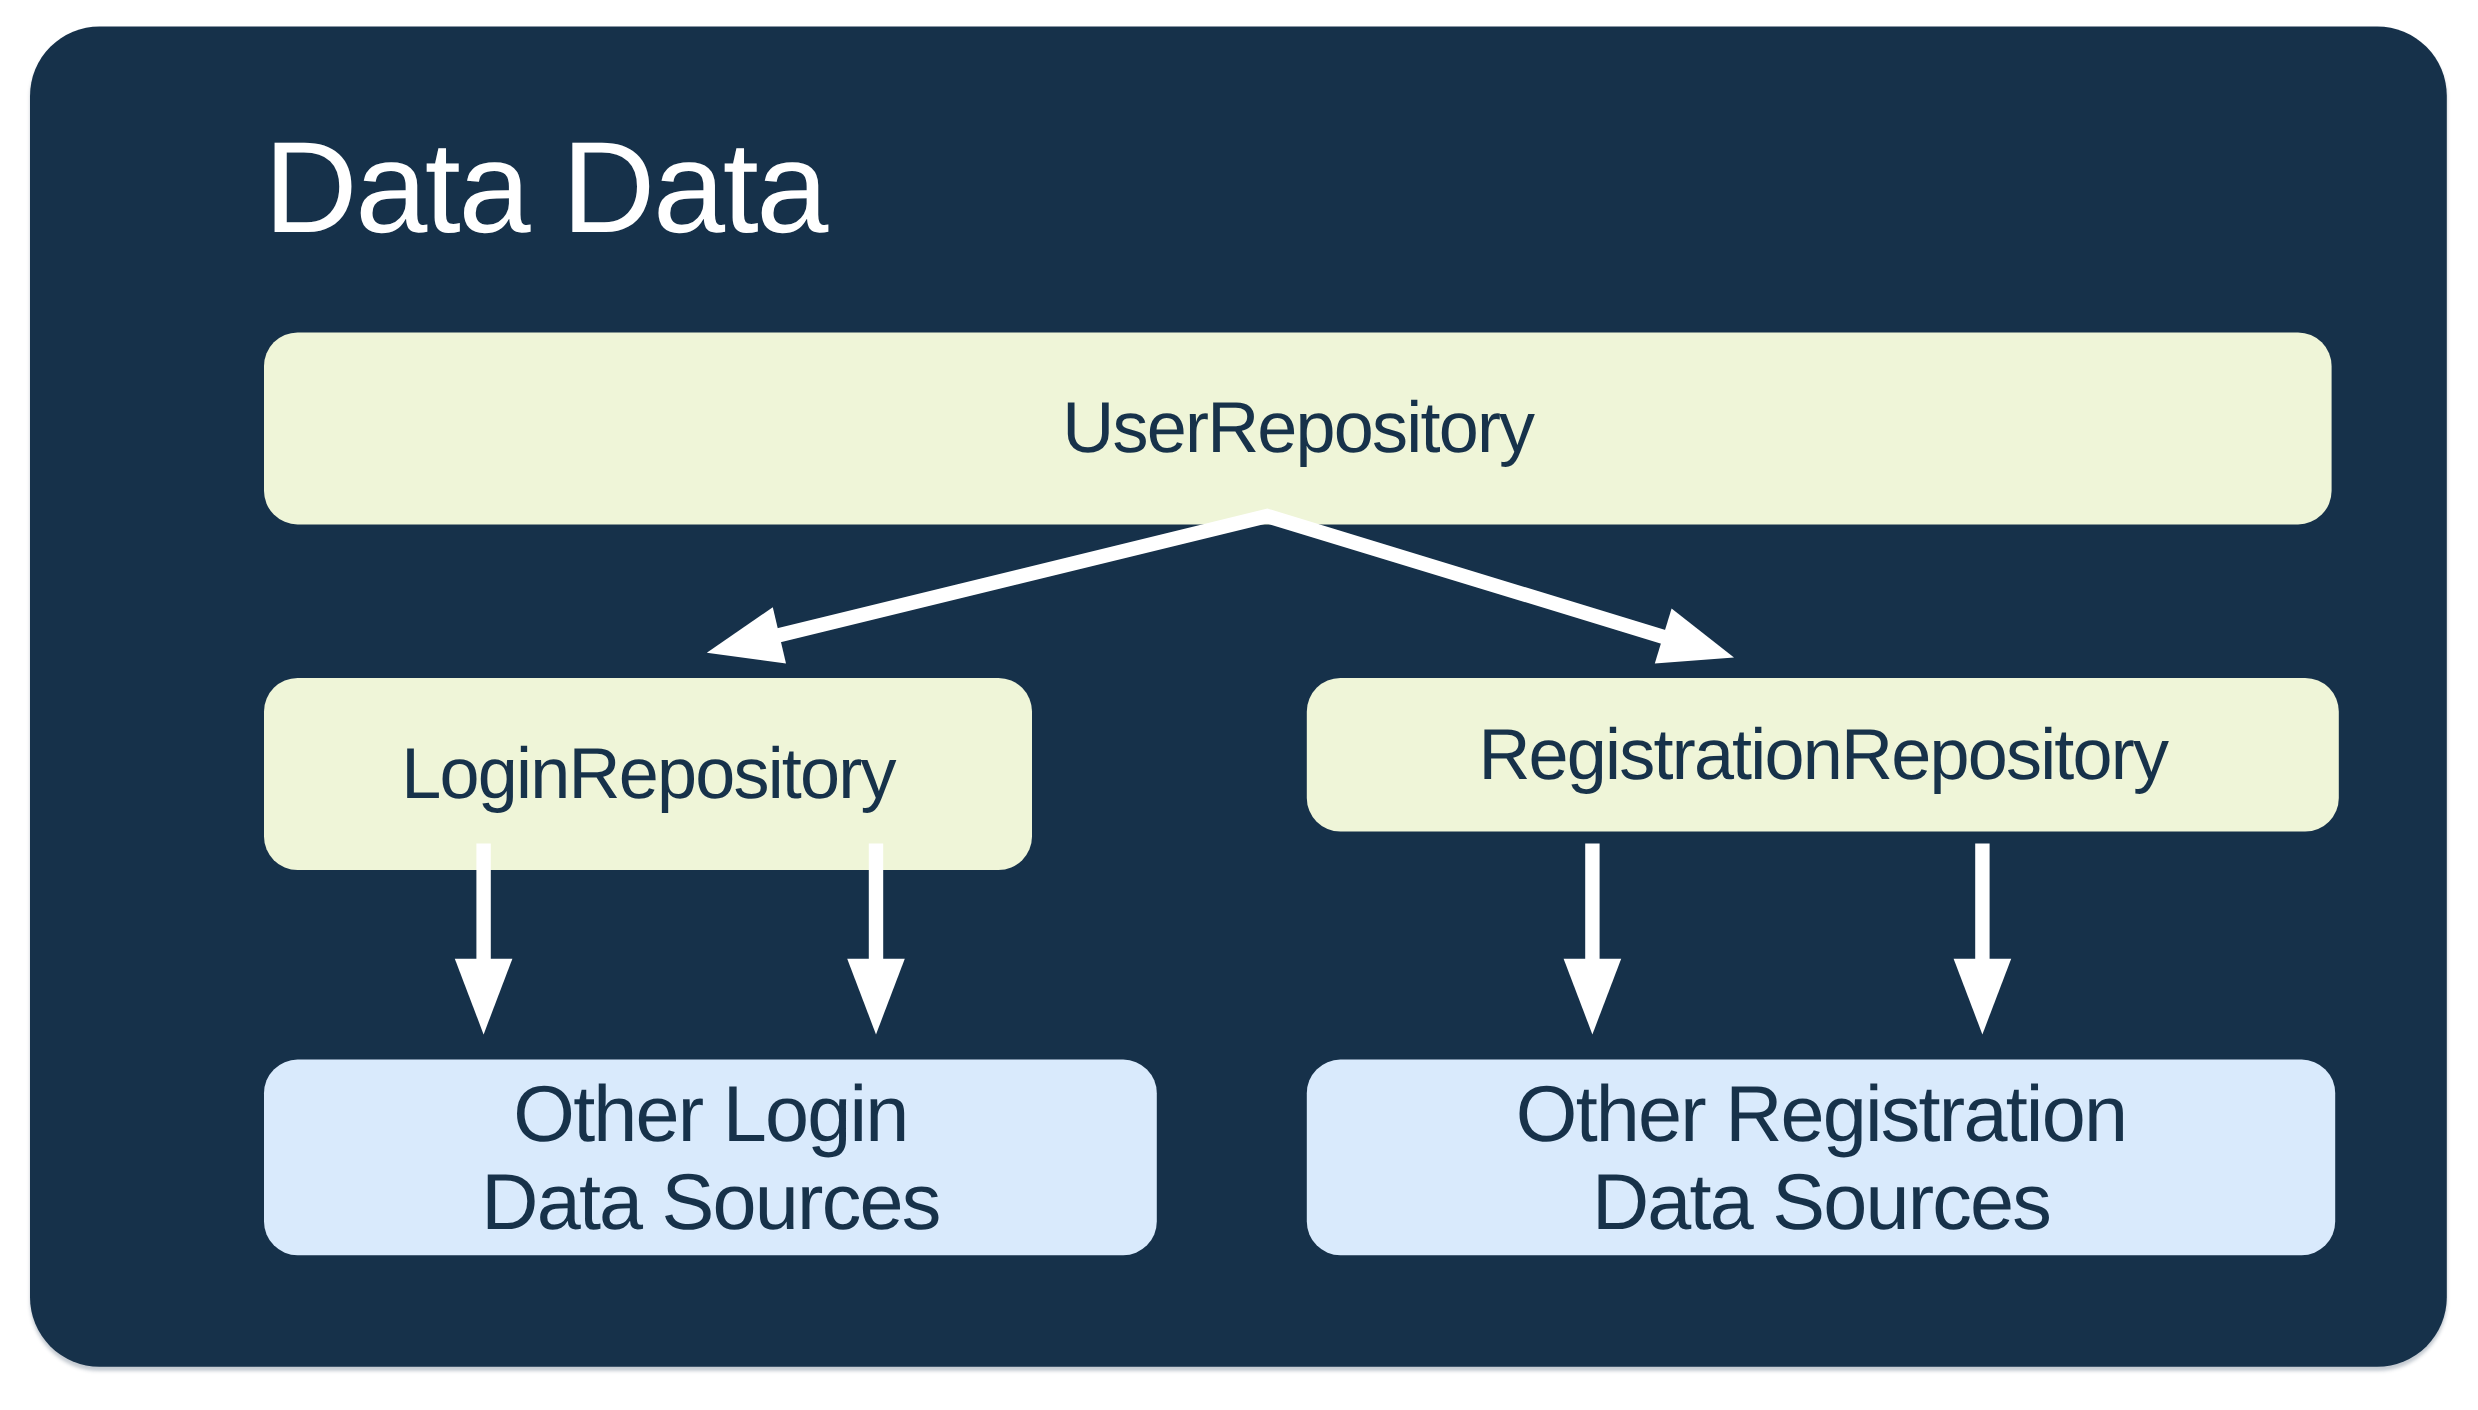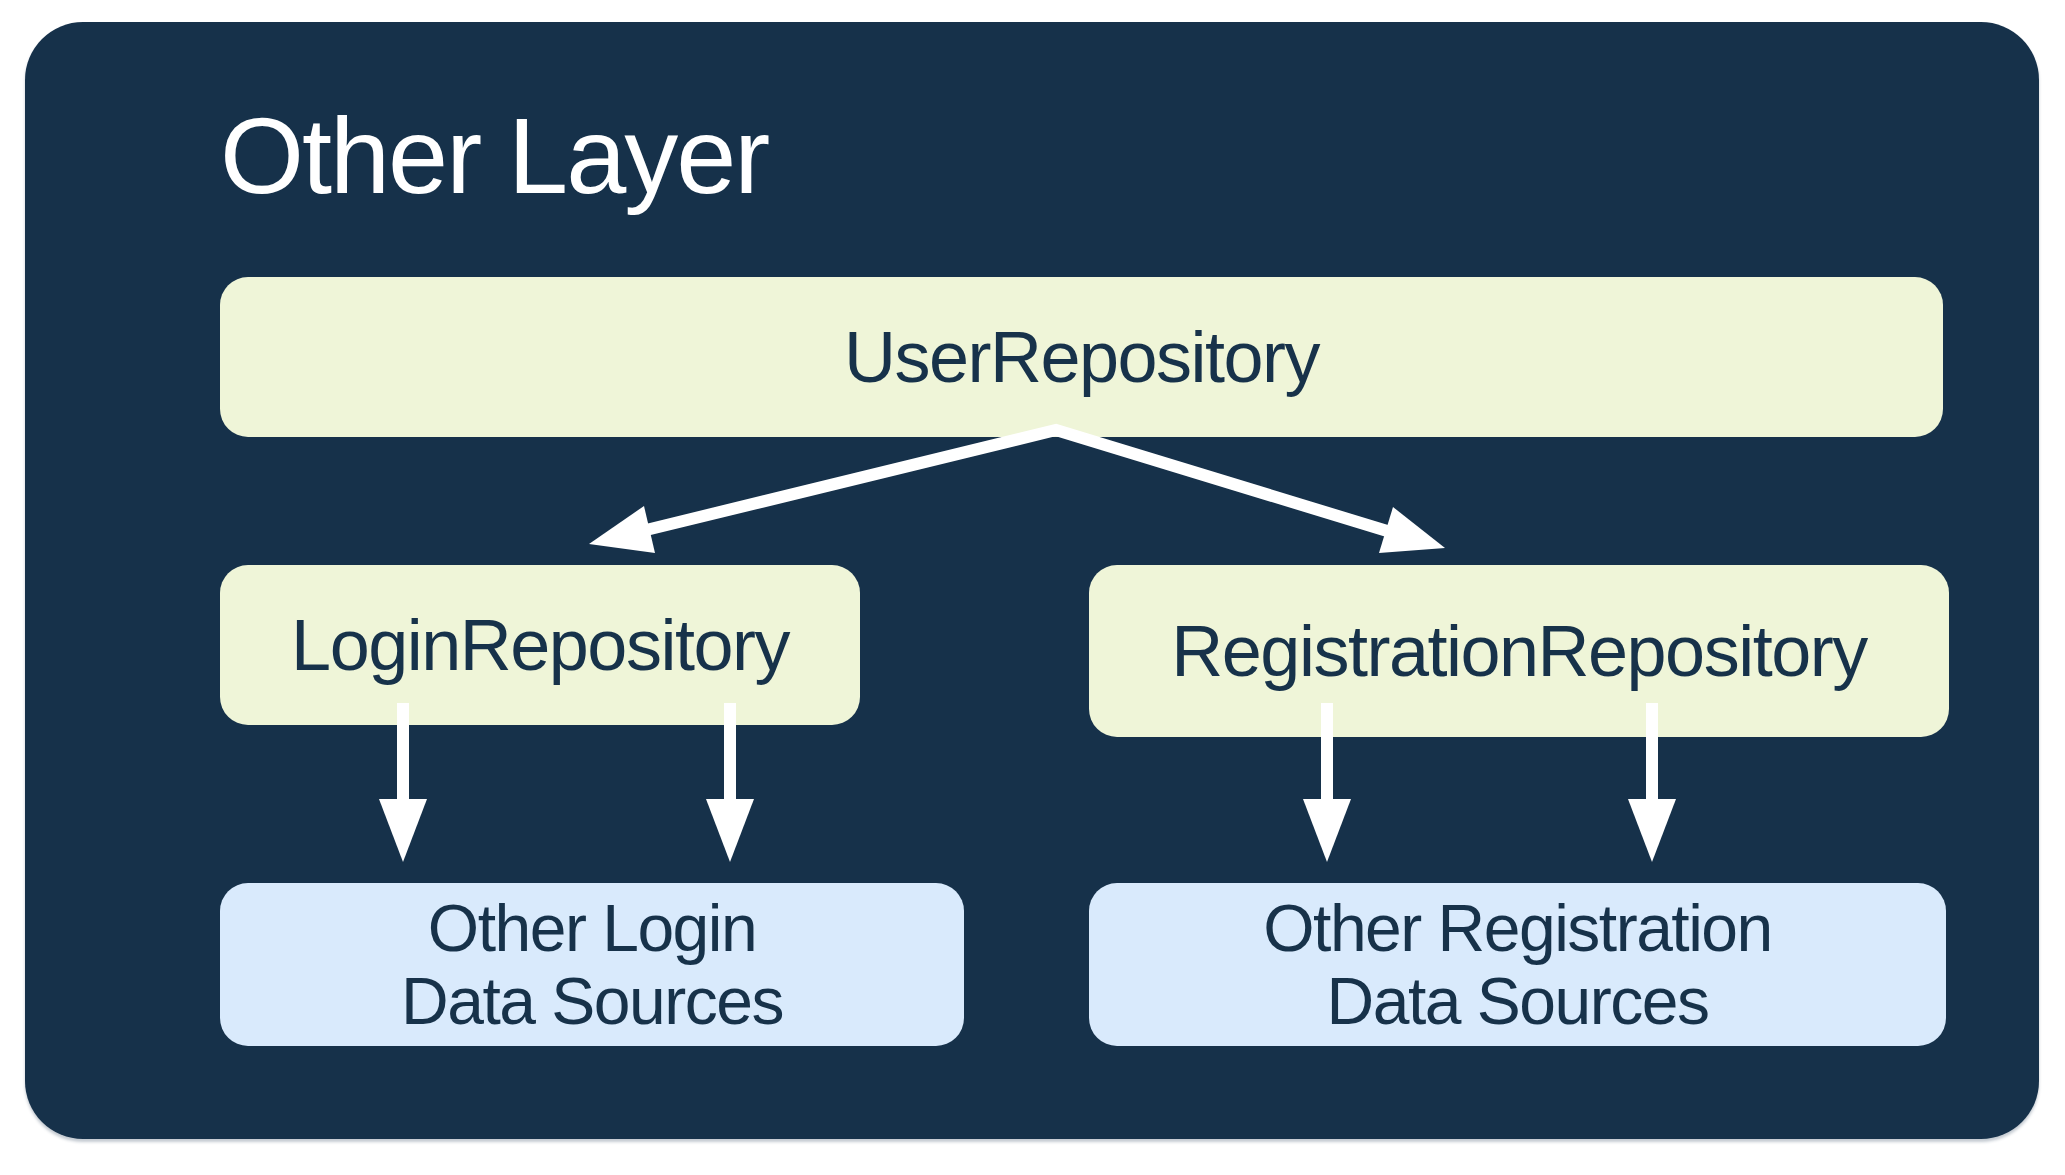--- a/index.html
+++ b/index.html
@@ -45,32 +45,32 @@
     justify-content: center;
     text-align: center;
     color: #17324A;
     letter-spacing: -1.5px;
     white-space: nowrap;
     z-index: 1;
   }
   .node.repo {
     background: #EFF5D8;
     border-radius: 28px;
-    font-size: 72px;
+    font-size: 60px;
     line-height: 1;
   }
   .node.source {
     background: #D9EAFC;
     border-radius: 28px;
     font-size: 66px;
     line-height: 73px;
   }
   #node-user-repository        { left: 195px;  top: 255px; width: 1723px; height: 160px; }
   #node-login-repository       { left: 195px;  top: 543px; width: 640px;  height: 160px; }
-  #node-registration-repository{ left: 1064px; top: 543px; width: 860px;  height: 172px; }
+  #node-registration-repository{ left: 1064px; top: 543px; width: 860px;  height: 128px; }
   #node-other-login            { left: 195px;  top: 861px; width: 744px;  height: 163px; }
   #node-other-registration     { left: 1064px; top: 861px; width: 857px;  height: 163px; }
   .arrows {
     position: absolute;
     left: 0;
     top: 0;
     z-index: 2;
     pointer-events: none;
   }
   .arrow-shaft {
@@ -84,21 +84,21 @@
     fill: #FFFFFF;
     stroke: none;
   }
 </style>
 </head>
 <body>
 
 <div class="page">
   <div class="container">
 
-    <h1 class="title">Other Layer</h1>
+    <h1 class="title">Data Data</h1>
 
     <div class="node repo" id="node-user-repository">
       <span>UserRepository</span>
     </div>
 
     <div class="node repo" id="node-login-repository">
       <span>LoginRepository</span>
     </div>
 
     <div class="node repo" id="node-registration-repository">

